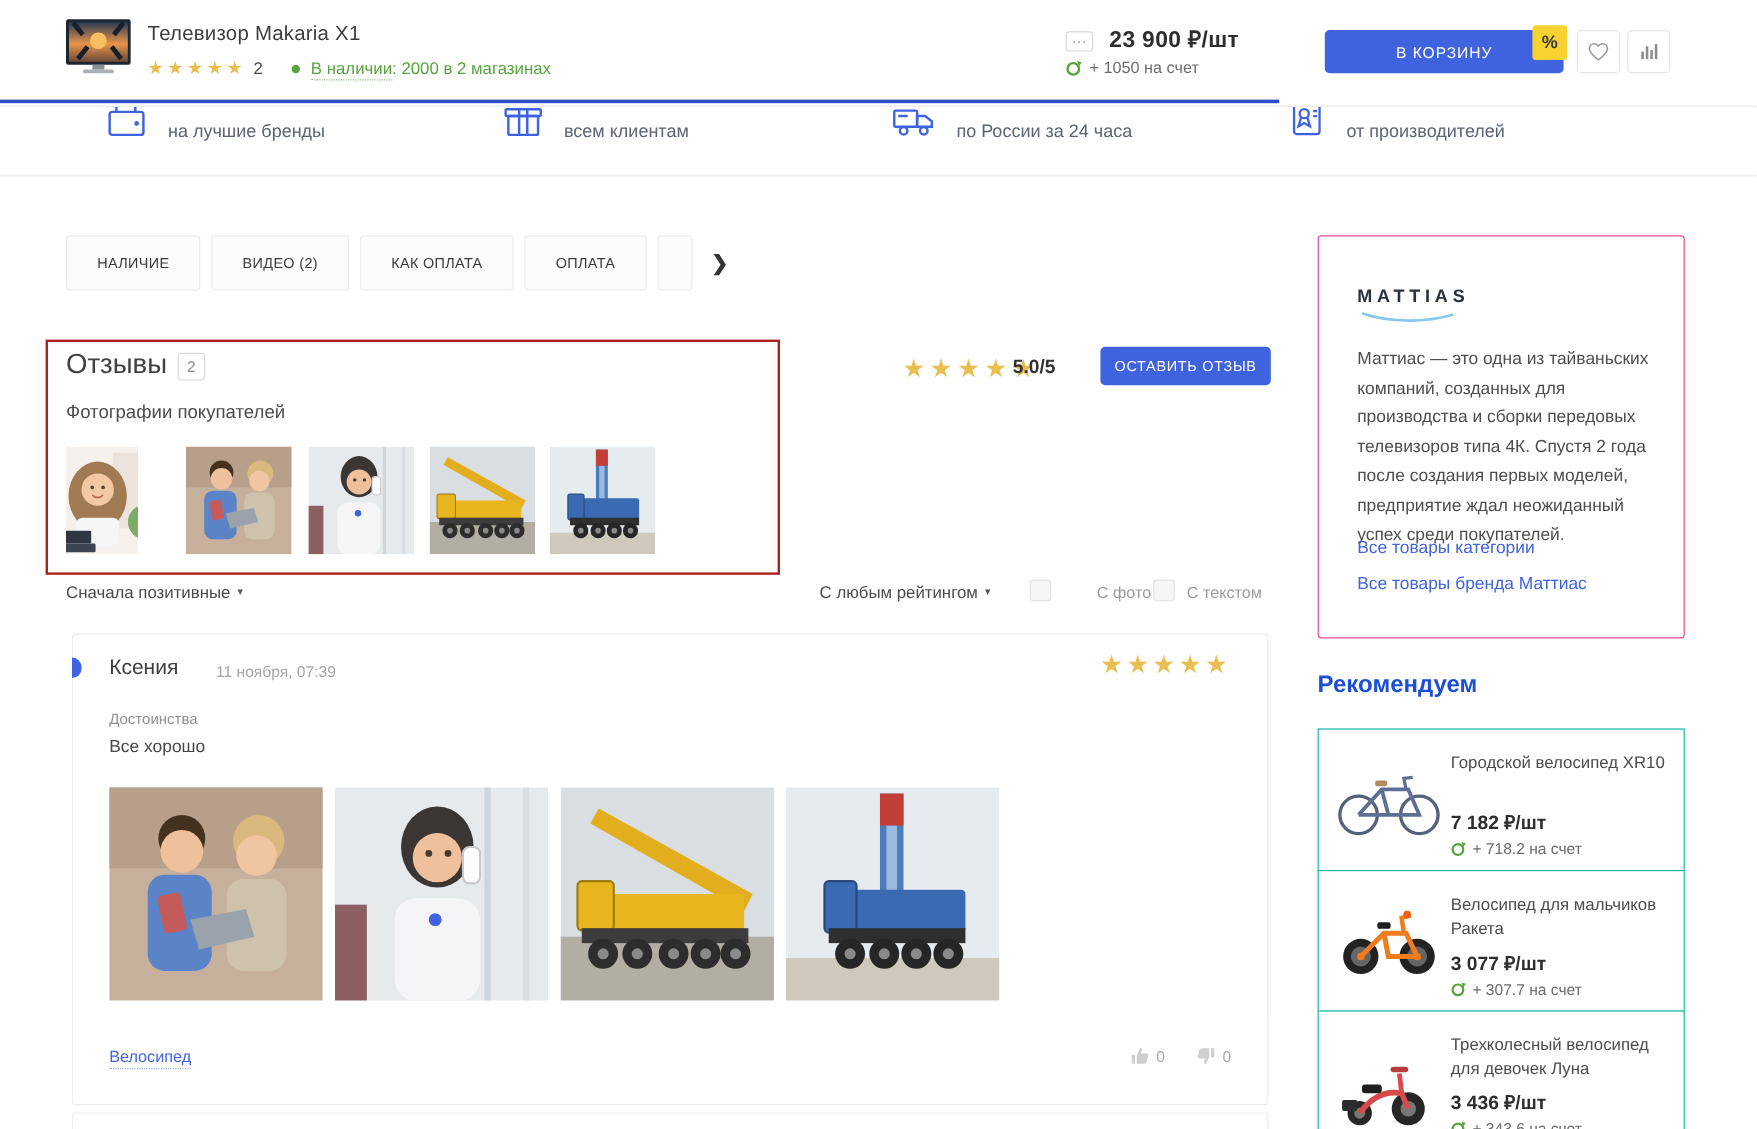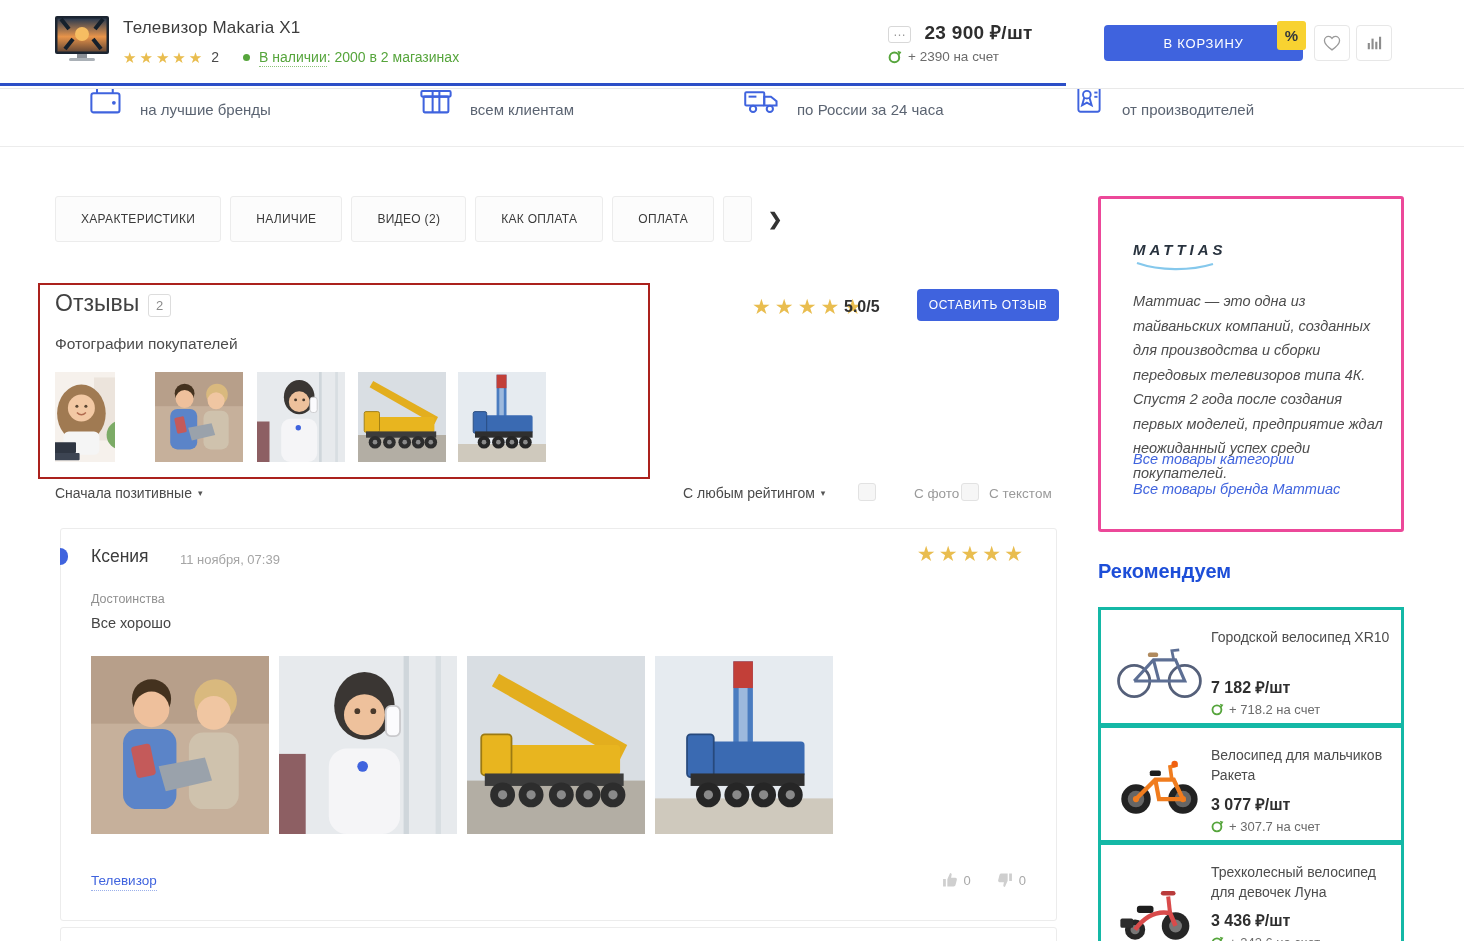--- a/index.html
+++ b/index.html
@@ -84,30 +84,30 @@
   .rev-photos svg { display:block; cursor:pointer; }
   .reply-link { position:absolute; left:30px; top:344px; font-size:13.5px; color:#3f63de; cursor:pointer; }
   .reply-link span { border-bottom:1px dotted #9bb0ea; padding-bottom:2px; }
   .votes { position:absolute; right:30px; top:343px; display:flex; align-items:center; gap:6px;
            font-size:13px; color:#a8a8a8; }
   .votes .gap { width:14px; }
   .next-card { position:absolute; left:60px; top:927px; width:997px; height:60px; background:#fff;
                border:1px solid #ececec; border-radius:3px; }
 
   
-  .brand-card { position:absolute; left:1098px; top:196px; width:306px; height:336px; border:3px solid #ec4899;
-                border-radius:3px; background:#fff;font-style:italic; }
+  .brand-card { position:absolute; left:1098px; top:196px; width:306px; height:336px; border:1px solid #ec4899;
+                border-radius:3px; background:#fff; }
   .brand-logo { position:absolute; left:32px; top:42px; font-size:15px; font-weight:bold; letter-spacing:4px;
                 color:#28323e; }
   .brand-swoosh { position:absolute; left:34px; top:62px; }
   .brand-desc { position:absolute; left:32px; top:90px; width:250px; font-size:14.5px; line-height:24.5px;
                 color:#4d4d4d; }
   .brand-link { position:absolute; left:32px; font-size:14.5px; color:#3f63de; cursor:pointer; }
   .recommend-title { position:absolute; left:1098px; top:560px; font-size:20px; color:#1d4ed8; }
-  .pcard { position:absolute; left:1098px; width:306px; background:#fff; border:3px solid #14b8a6; cursor:pointer; }
+  .pcard { position:absolute; left:1098px; width:306px; background:#fff; border:1px solid #14b8a6; cursor:pointer; }
   .pcard .pimg { position:absolute; left:12px; }
   .pname { position:absolute; left:110px; top:18px; width:182px; font-size:14px; line-height:19.5px; color:#4c4c4c; }
   .pprice { position:absolute; left:110px; font-size:16px; font-weight:bold; color:#2e2e2e; }
   .pcash { position:absolute; left:110px; display:flex; align-items:center; font-size:13px; color:#6b6b6b; }
   .pcash svg { margin-right:5px; }
 </style>
 </head>
 <body>
 
 <svg width="0" height="0" style="position:absolute" aria-hidden="true">
@@ -245,21 +245,21 @@
   </div>
   <div class="price-block">
     <span class="more-box">…</span>
     <span class="price">23 900 ₽/шт</span>
   </div>
   <div class="cashback-row">
     <svg width="14" height="14" viewBox="0 0 14 14">
       <circle cx="6.4" cy="7.4" r="4.8" fill="none" stroke="#56a53c" stroke-width="2"></circle>
       <path d="M9.5 0.8 L13.4 1.9 L11.2 5.2 Z" fill="#56a53c"></path>
     </svg>
-    <span>+ 2390 на счет</span>
+    <span>+ 1050 на счет</span>
   </div>
   <button class="cart-btn">В КОРЗИНУ</button>
   <div class="pct-badge">%</div>
   <div class="icon-btn" style="left:1314px;">
     <svg width="22" height="22" viewBox="0 0 32 32">
       <path d="M16 26c-7-5.2-11-9-11-13.4C5 9 7.8 6.5 11 6.5c2 0 3.8 1 5 2.7 1.2-1.7 3-2.7 5-2.7 3.2 0 6 2.5 6 6.1C27 17 23 20.8 16 26z" fill="none" stroke="#9a9a9a" stroke-width="1.9"></path>
     </svg>
   </div>
   <div class="icon-btn" style="left:1356px;">
     <svg width="20" height="20" viewBox="0 0 32 32">
@@ -308,21 +308,20 @@
         <circle cx="14" cy="11" r="3.6"></circle>
         <path d="M11.5 14l-2 7 4.5-2.6 4.5 2.6-2-7"></path>
         <line x1="21" y1="9" x2="24" y2="9"></line>
         <line x1="21" y1="13" x2="24" y2="13"></line>
     </svg>
     <span>от производителей</span>
   </div>
 </section>
 
 <nav class="tabs">
-  <div class="tab">ХАРАКТЕРИСТИКИ</div>
   <div class="tab">НАЛИЧИЕ</div>
   <div class="tab">ВИДЕО (2)</div>
   <div class="tab">КАК ОПЛАТА</div>
   <div class="tab">ОПЛАТА</div>
   <div class="tab stub"></div>
   <div class="tabs-next">❯</div>
 </nav>
 
 <div class="red-box"></div>
 <h2 class="reviews-title">Отзывы</h2>
@@ -374,21 +373,21 @@
     <svg width="178" height="178">
         <use href="#ph-agent"></use>
       </svg>
     <svg width="178" height="178">
         <use href="#ph-crane-yellow"></use>
       </svg>
     <svg width="178" height="178">
         <use href="#ph-crane-blue"></use>
       </svg>
   </div>
-  <div class="reply-link"><span>Телевизор</span></div>
+  <div class="reply-link"><span>Велосипед</span></div>
   <div class="votes">
     <svg width="16" height="16" viewBox="0 0 15 15">
       <path fill="#cfcfcf" d="M1 6.5h2.6v7H1zM5 13.5V6.8L7.6 1c.9 0 1.6.74 1.45 1.62L8.5 5.5h4c.95 0 1.65.9 1.42 1.82l-1.2 4.7c-.18.86-.95 1.48-1.84 1.48H5z"></path>
     </svg>
     <span>0</span>
     <span class="gap"></span>
     <svg width="16" height="16" viewBox="0 0 15 15">
       <path fill="#cfcfcf" transform="rotate(180 7.5 7.5)" d="M1 6.5h2.6v7H1zM5 13.5V6.8L7.6 1c.9 0 1.6.74 1.45 1.62L8.5 5.5h4c.95 0 1.65.9 1.42 1.82l-1.2 4.7c-.18.86-.95 1.48-1.84 1.48H5z"></path>
     </svg>
     <span>0</span>

